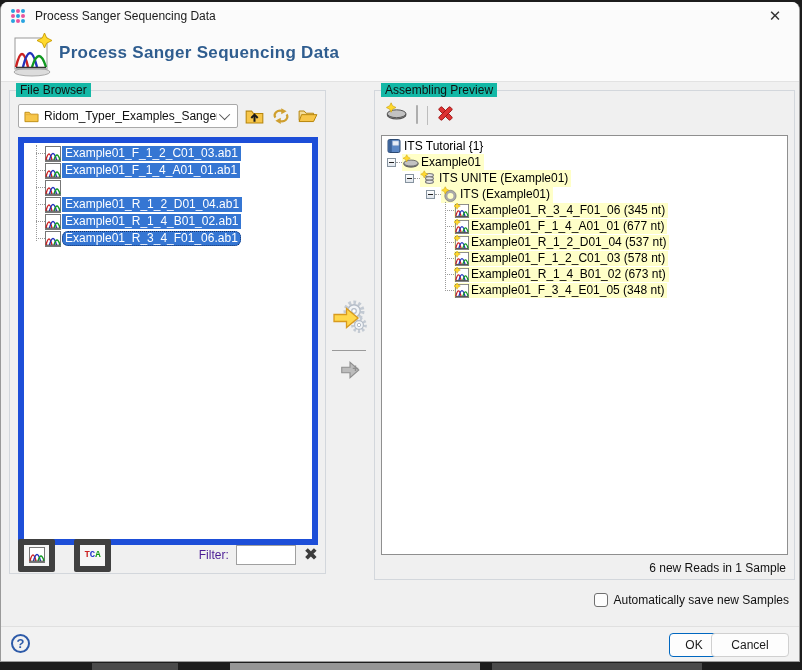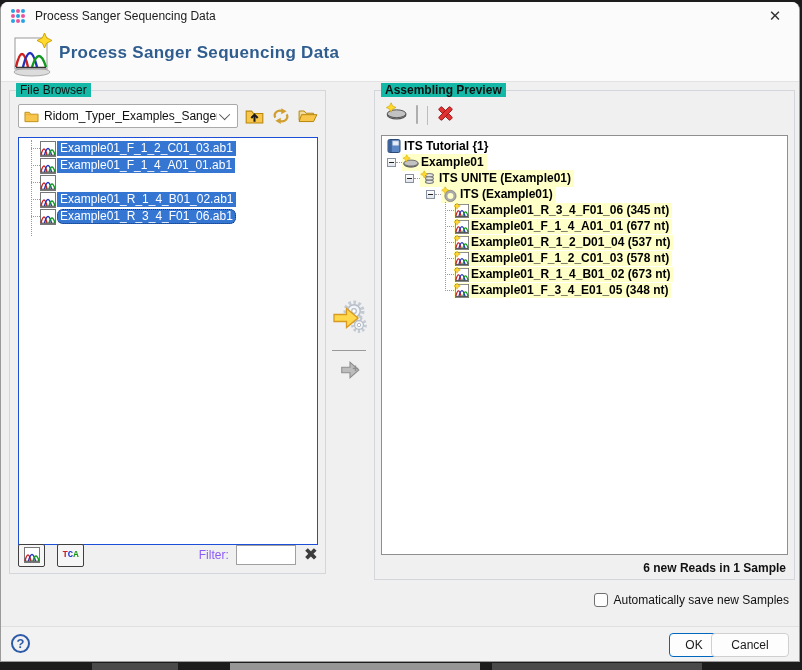--- a/index.html
+++ b/index.html
@@ -16,47 +16,47 @@
   .close-btn{position:absolute;right:8px;top:2px;width:32px;height:24px;text-align:center;
     line-height:24px;font-size:15px;color:#333;cursor:default;}
   
   .header{position:absolute;left:0;top:28px;width:100%;height:51px;background:#fbfbfb;border-bottom:1px solid #e2e2e2;}
   .hdr-icon{position:absolute;left:10px;top:3px;}
   .hdr-title{position:absolute;left:58px;top:13px;font-size:17px;font-weight:bold;color:#2f5d8f;letter-spacing:0.3px;}
   
   .group{position:absolute;border:1px solid #d3d7dc;background:#f0f0f0;box-sizing:border-box;}
   .group-label{position:absolute;top:-8px;left:6px;background:#14b8a6;padding:0 4px;font-size:12px;color:#111;}
   .fb-group{left:8px;top:88px;width:317px;height:484px;}
-  .ap-group{left:373px;top:88px;width:421px;height:490px;font-weight:bold;}
+  .ap-group{left:373px;top:88px;width:421px;height:490px;}
   
   .combo-row{position:absolute;left:8px;top:13px;right:6px;height:24px;display:flex;align-items:center;gap:5px;}
   .combo{flex:1;height:24px;background:#fff;border:1px solid #a9a9a9;border-radius:2px;
     display:flex;align-items:center;padding:0 5px;box-sizing:border-box;gap:5px;min-width:0;}
   .combo-text{font-size:12px;color:#111;white-space:nowrap;overflow:hidden;flex:1;}
   .chev{width:7px;height:7px;border-left:1.6px solid #555;border-bottom:1.6px solid #555;
     transform:rotate(-45deg) translateY(-2px);flex:none;margin-right:2px;}
   .tool-btn{width:22px;height:22px;display:flex;align-items:center;justify-content:center;flex:none;}
   
   .file-list{position:absolute;left:8px;top:46px;width:300px;height:408px;background:#fff;
-    border:1px solid #1d4ed8;box-sizing:border-box;overflow:hidden;}
+    border:6px solid #1d4ed8;box-sizing:border-box;overflow:hidden;}
   .list-inner{position:relative;padding-top:2px;}
   .fl-vline{position:absolute;left:12px;top:2px;height:96px;border-left:1px dotted #9a9a9a;}
   .file-row{height:17px;display:flex;align-items:center;padding-left:12px;position:relative;}
   .dash{border-top:1px dotted #9a9a9a;flex:none;}
   .file-dash{width:9px;}
   .file-row svg{flex:none;margin-right:1px;}
   .file-label{background:#3576d3;color:#fff;font-size:12px;line-height:15px;padding:0 3px;white-space:nowrap;}
   .file-label.focused{outline:1px dotted #12306b;outline-offset:-1px;border-radius:6px;}
   
   .fb-bottom{position:absolute;left:8px;right:7px;bottom:7px;height:22px;display:flex;align-items:center;}
-  .toggle-btn{width:25px;height:21px;border:1px solid #404040;background:#f6f6f6;border-radius:2px;
-    display:flex;align-items:center;justify-content:center;margin-right:12px;flex:none;}
+  .toggle-btn{width:25px;height:21px;border:6px solid #404040;background:#f6f6f6;border-radius:2px;
+    display:flex;align-items:center;justify-content:center;margin-right:19px;flex:none;}
   .tca{font-family:"Liberation Mono","DejaVu Sans Mono",monospace;font-size:9px;font-weight:bold;letter-spacing:0;}
   .tca .t{color:#cc2222;} .tca .c{color:#2233cc;} .tca .a{color:#119911;}
-  .filter-label{margin-left:auto;font-size:12px;color:#8b5cf6;padding-right:7px;}
+  .filter-label{margin-left:auto;font-size:12px;color:#4c1d95;padding-right:7px;}
   .filter-input{width:60px;height:20px;border:1px solid #a0a0a0;background:#fff;font-size:12px;
     padding:0 3px;box-sizing:border-box;}
   .clear-x{margin-left:8px;font-size:17px;font-weight:bold;color:#3c3c3c;line-height:20px;}
   
   .mid-col{position:absolute;left:325px;top:88px;width:48px;height:490px;}
   .process-btn{position:absolute;left:5px;top:208px;width:38px;height:38px;display:flex;align-items:center;justify-content:center;}
   .mid-sep{position:absolute;left:6px;top:260px;width:34px;border-top:1px solid #9a9a9a;}
   .addonly-btn{position:absolute;left:12px;top:268px;width:24px;height:24px;display:flex;align-items:center;justify-content:center;}
   
   .ap-toolbar{position:absolute;left:10px;top:12px;height:24px;display:flex;align-items:center;gap:9px;}
@@ -255,20 +255,27 @@
           <span class="dash file-dash"></span>
           <svg width="16" height="16" viewBox="0 0 16 16">
               <use href="#chromo"></use>
             </svg>
         </div>
         <div class="file-row">
           <span class="dash file-dash"></span>
           <svg width="16" height="16" viewBox="0 0 16 16">
               <use href="#chromo"></use>
             </svg>
+          <span class="file-label">Example01_R_1_2_D01_04.ab1</span>
+        </div>
+        <div class="file-row">
+          <span class="dash file-dash"></span>
+          <svg width="16" height="16" viewBox="0 0 16 16">
+              <use href="#chromo"></use>
+            </svg>
           <span class="file-label">Example01_R_1_4_B01_02.ab1</span>
         </div>
         <div class="file-row">
           <span class="dash file-dash"></span>
           <svg width="16" height="16" viewBox="0 0 16 16">
               <use href="#chromo"></use>
             </svg>
           <span class="file-label focused">Example01_R_3_4_F01_06.ab1</span>
         </div>
       </div>

